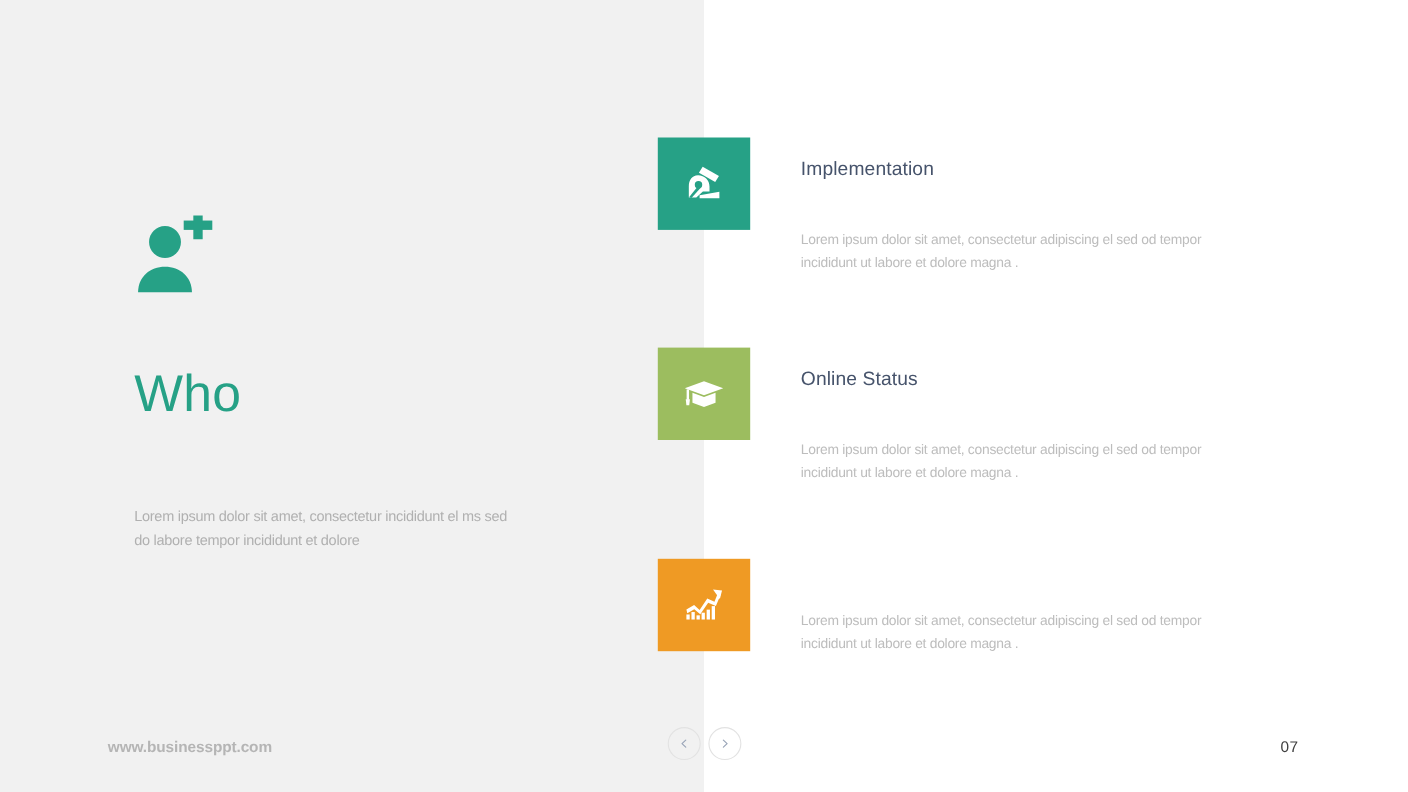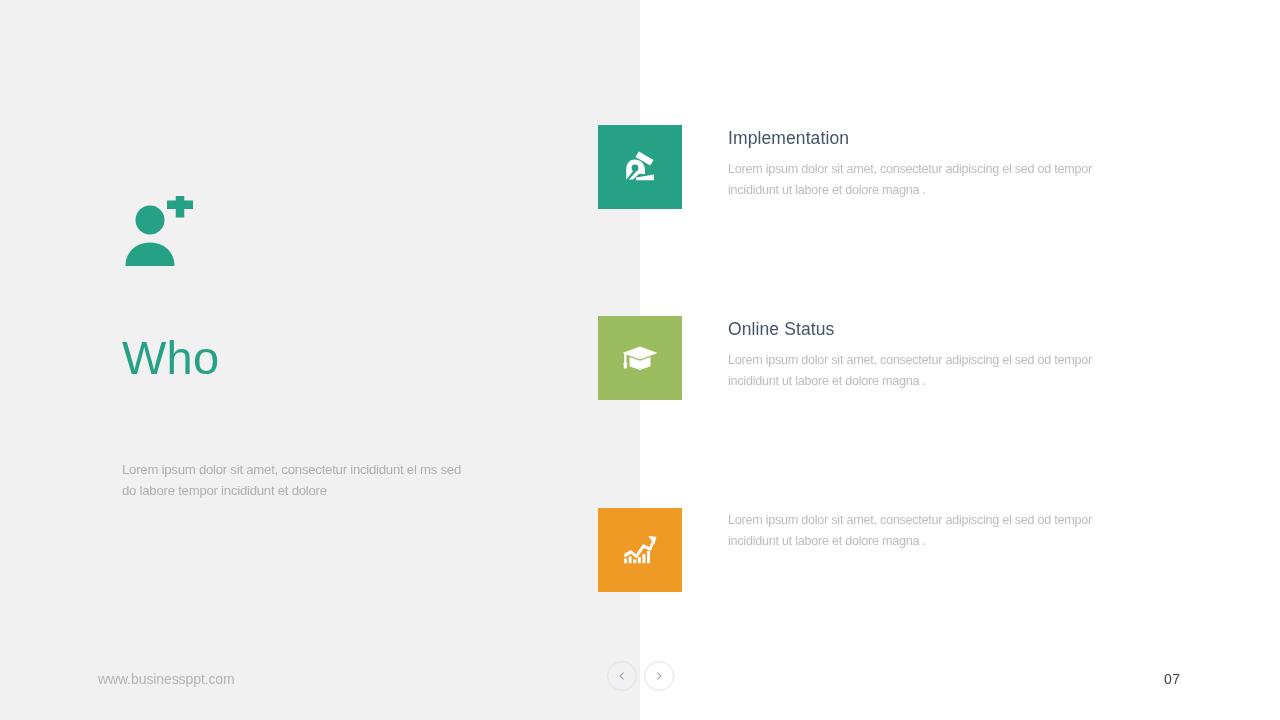--- a/index.html
+++ b/index.html
@@ -99,40 +99,42 @@
     left: 130px;
     top: 2px;
     width: 430px;
   }
   .feature-title {
     font-size: 17.5px;
     line-height: 22px;
     font-weight: 400;
     color: #46536b;
     letter-spacing: 0.1px;
-    margin: 0 0 10px 0;
+    margin: 15px 0 10px 0;
   }
   .feature-desc {
     font-size: 12.6px;
     line-height: 20.5px;
     font-weight: 400;
     color: #bdbdbd;
     letter-spacing: -0.25px;
+    margin-top: 44px;
   }
   .feature-desc .line { display: block; white-space: pre; }
 
   
   .footer-url {
     position: absolute;
     left: 98px;
     top: 670px;
     font-size: 14px;
     line-height: 18px;
     color: #b5b5b5;
     letter-spacing: -0.1px;
+    font-weight: bold;
   }
 
   .nav-group {
     position: absolute;
     left: 607px;
     top: 661px;
     display: flex;
     gap: 7px;
   }
   .nav-btn {

